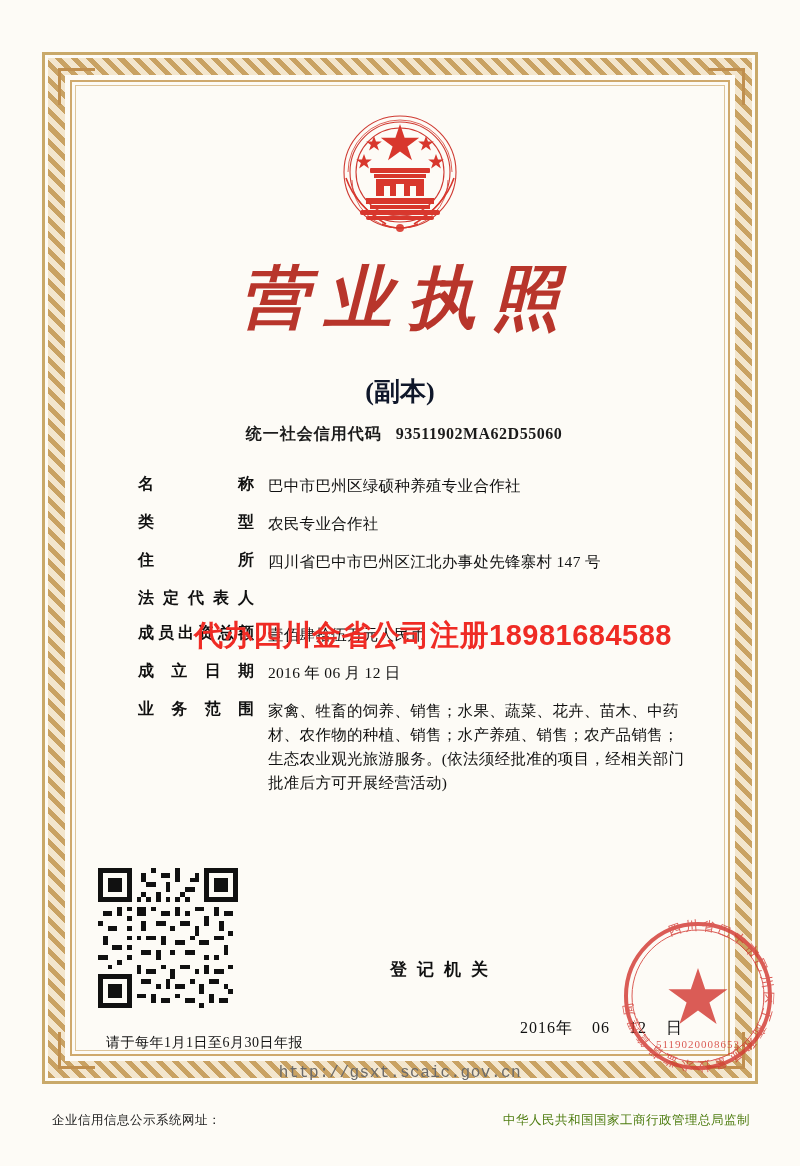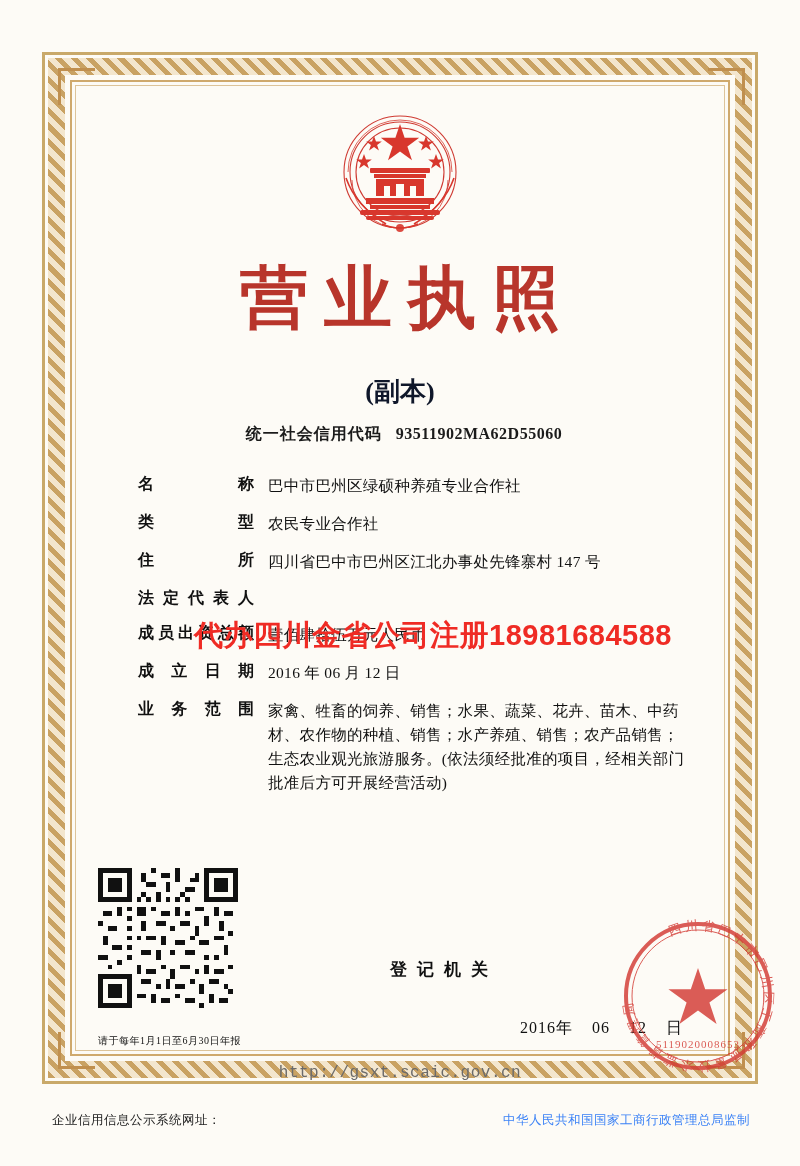--- a/index.html
+++ b/index.html
@@ -99,20 +99,21 @@
     top: 168px;
     left: 0; right: 0;
     text-align: center;
     font-family: "Liberation Serif", "DejaVu Serif", serif;
     font-size: 68px;
     font-weight: bold;
     letter-spacing: 16px;
     color: #b8352b;
     text-indent: 16px;
     line-height: 1;
+    font-style: italic;
   }
   .subtitle {
     position: absolute;
     top: 278px;
     left: 0; right: 0;
     text-align: center;
     font-size: 26px;
     color: #0f172a;
     font-weight: bold;
   }
@@ -200,23 +201,23 @@
     position: absolute;
     left: 518px;
     top: 810px;
     width: 180px;
     height: 180px;
     opacity: 0.82;
   }
 
   .annual-note {
     position: absolute;
-    left: 8px;
+    left: 16px;
     top: 938px;
-    font-size: 10px;
+    font-size: 14px;
     color: #111;
     letter-spacing: 0.5px;
   }
 
   
   .bottom-url {
     position: absolute;
     left: 0; right: 0;
     top: 1064px;
     text-align: center;
@@ -232,21 +233,21 @@
     top: 1112px;
     font-size: 12.5px;
     color: #222;
     letter-spacing: 0.5px;
   }
   .footer-right {
     position: absolute;
     right: 50px;
     top: 1112px;
     font-size: 12.5px;
-    color: #3b82f6;
+    color: #4d7c0f;
     letter-spacing: 0.5px;
   }
 
   
   .watermark {
     position: absolute;
     left: 194px;
     top: 616px;
     font-size: 29px;
     font-weight: bold;

